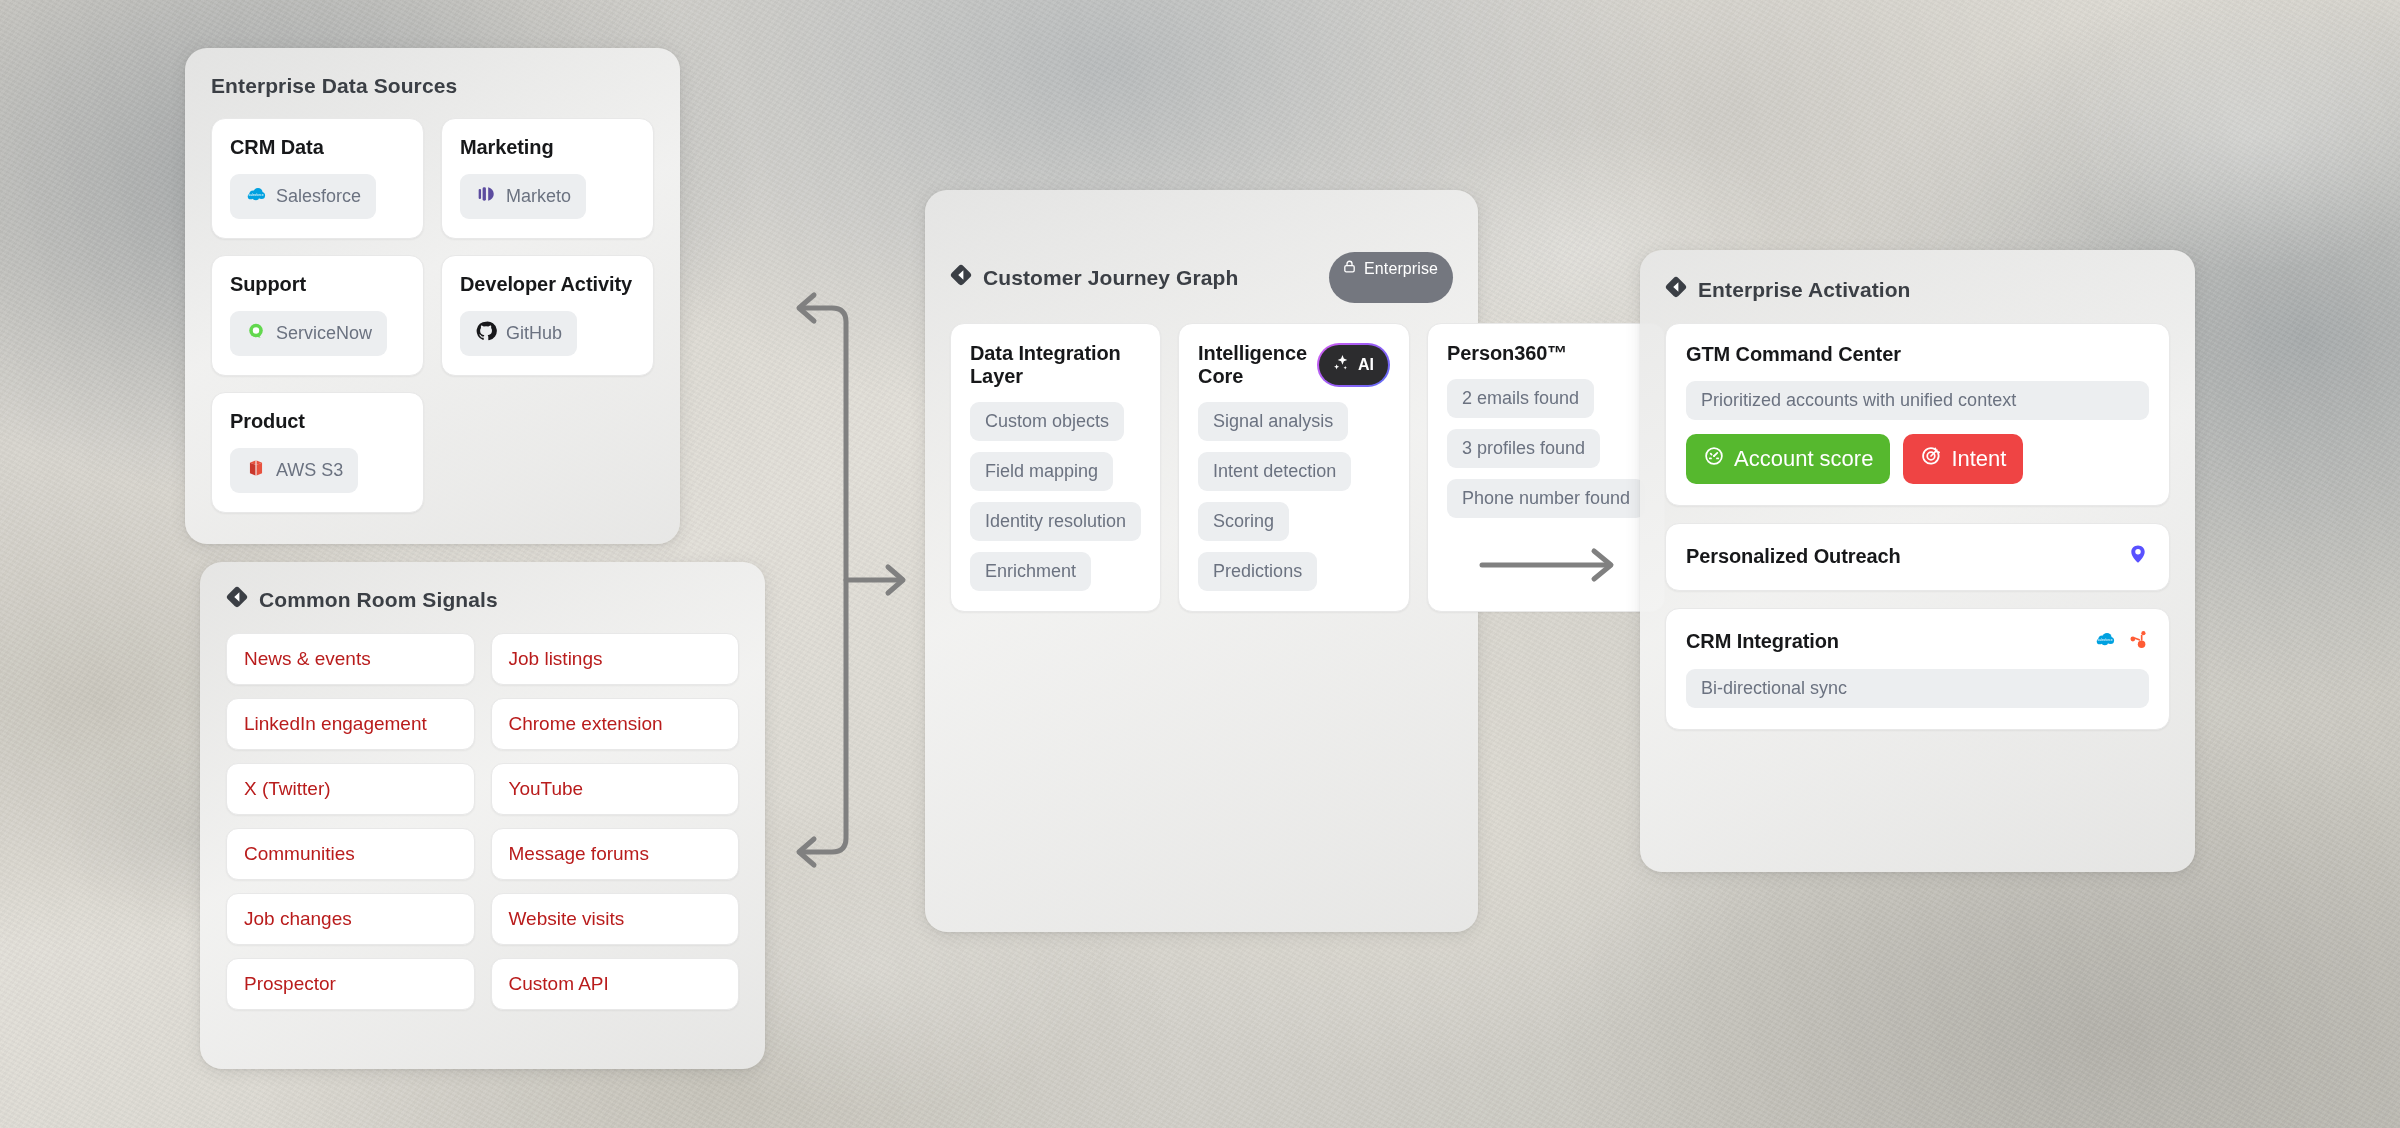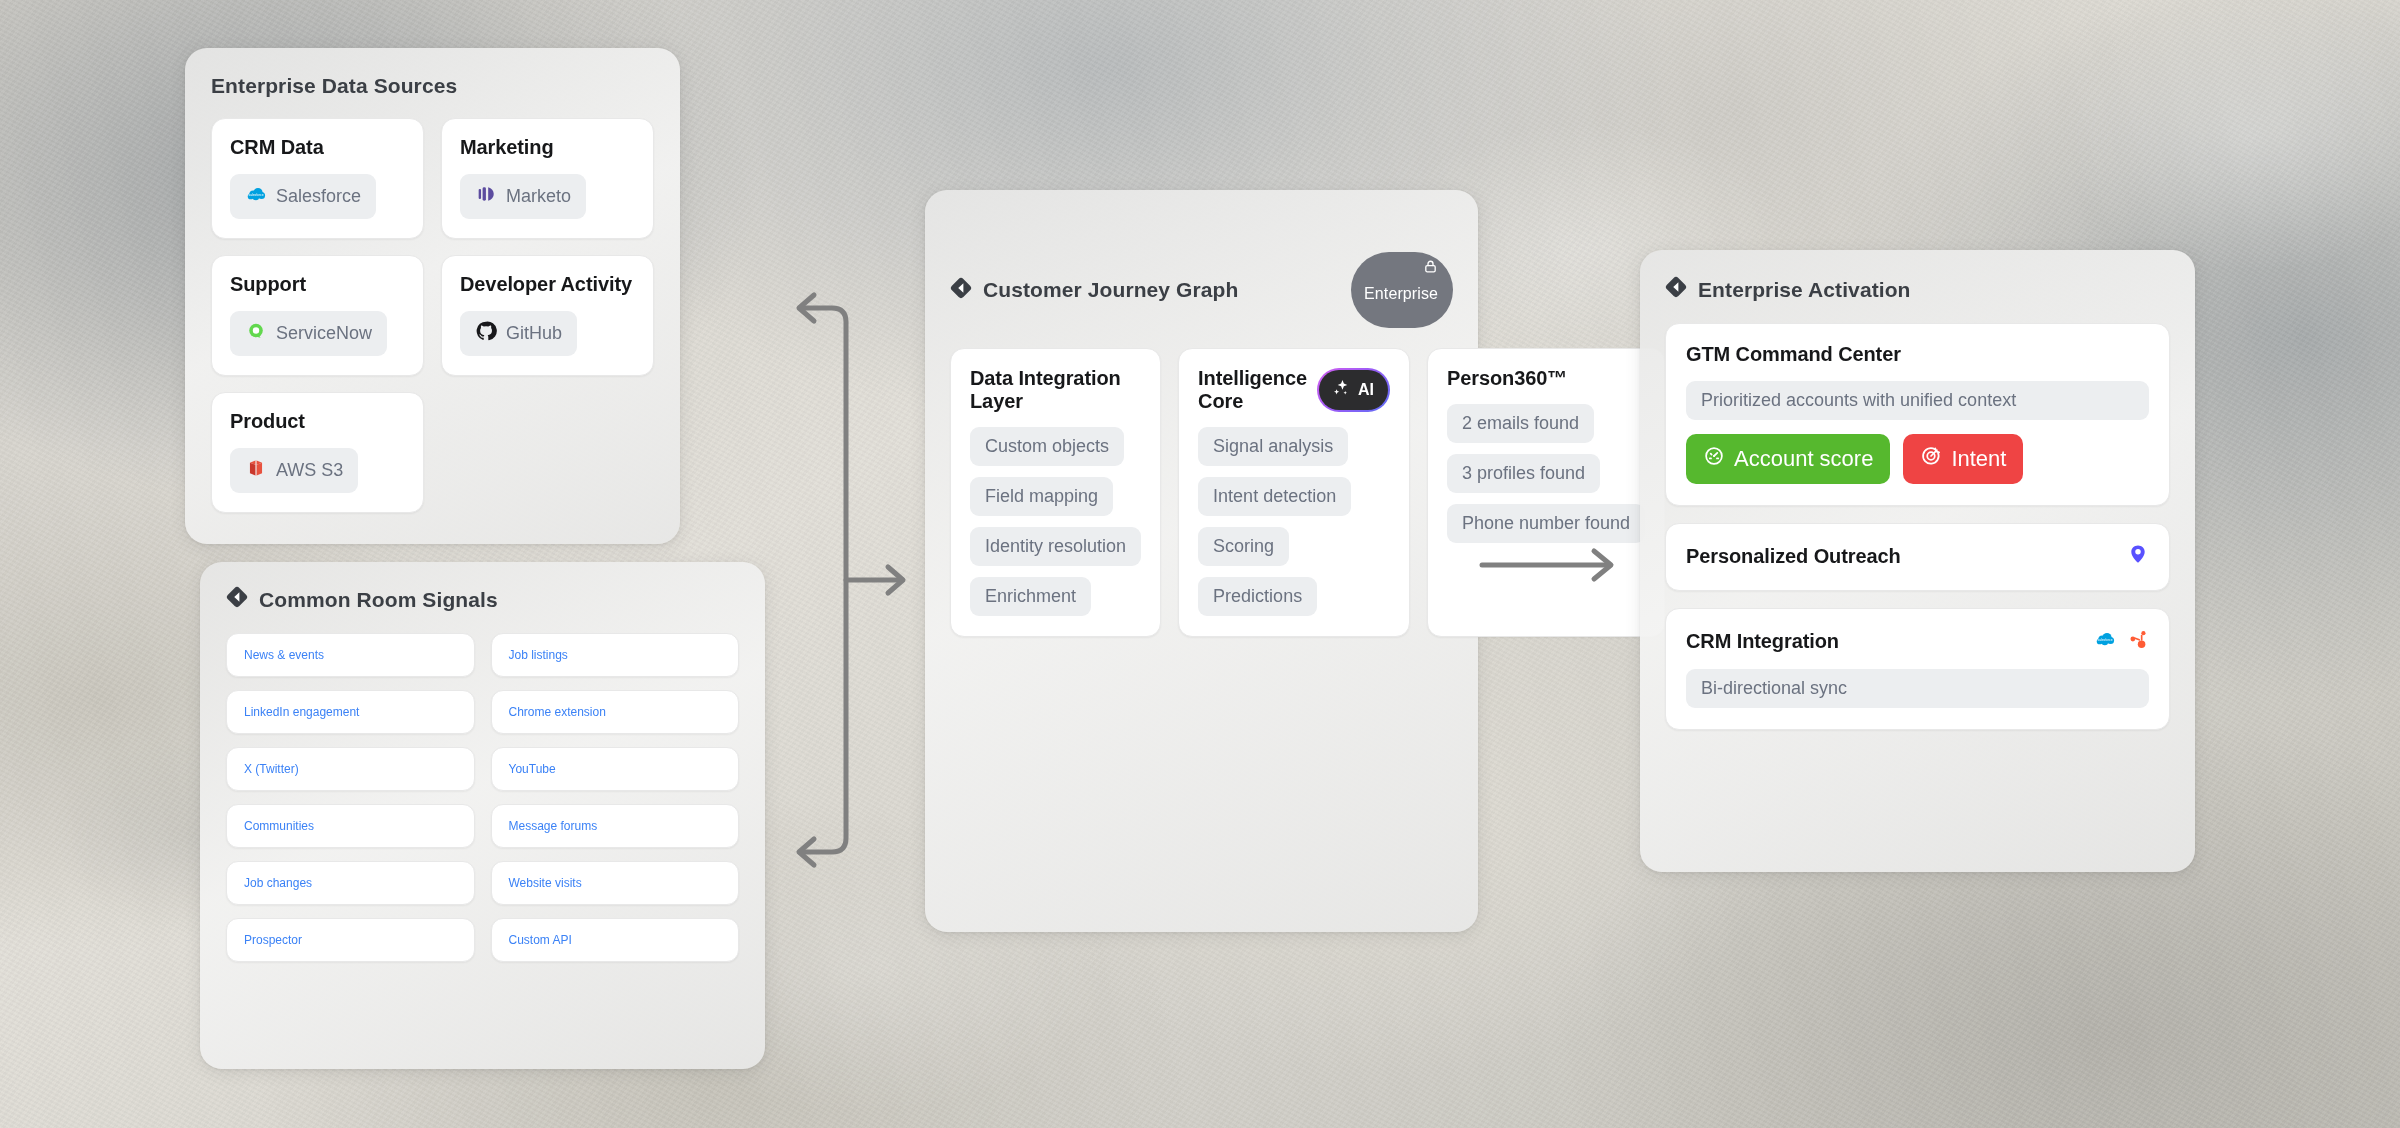--- a/index.html
+++ b/index.html
@@ -119,41 +119,40 @@
 
   
   #panel-signals { left: 200px; top: 562px; width: 565px; height: 507px; padding: 24px 26px 26px; }
   .sig-grid { display: grid; grid-template-columns: 1fr 1fr; gap: 13px 16px; }
   .sig-chip {
     background: #fff;
     border: 1px solid #e8e8e8;
     border-radius: 12px;
     box-shadow: 0 1px 2px rgba(0,0,0,.05);
     padding: 14px 17px;
-    font-size: 12px;
-    color: #3b82f6;
+    font-size: 19px;
+    color: #b91c1c;
     white-space: nowrap;
   }
 
   
   #panel-journey { left: 925px; top: 190px; width: 553px; height: 742px; padding: 26px 25px; }
   .journey-stack { display: flex; flex-direction: row; gap: 17px; }
   .journey-card .chip { font-size: 18px; }
 
   .badge-enterprise {
     display: inline-flex;
     align-items: flex-end;
     gap: 7px;
     background: #74777f;
     color: #fff;
     border-radius: 999px;
     padding: 7px 15px 25px 13px;
     font-size: 16px;
     font-weight: 500;
-    flex-direction: column;
   }
 
   .badge-ai {
     display: inline-flex;
     align-items: center;
     gap: 6px;
     background: #2c2c2e;
     color: #fff;
     border-radius: 999px;
     padding: 7px 14px 7px 11px;

